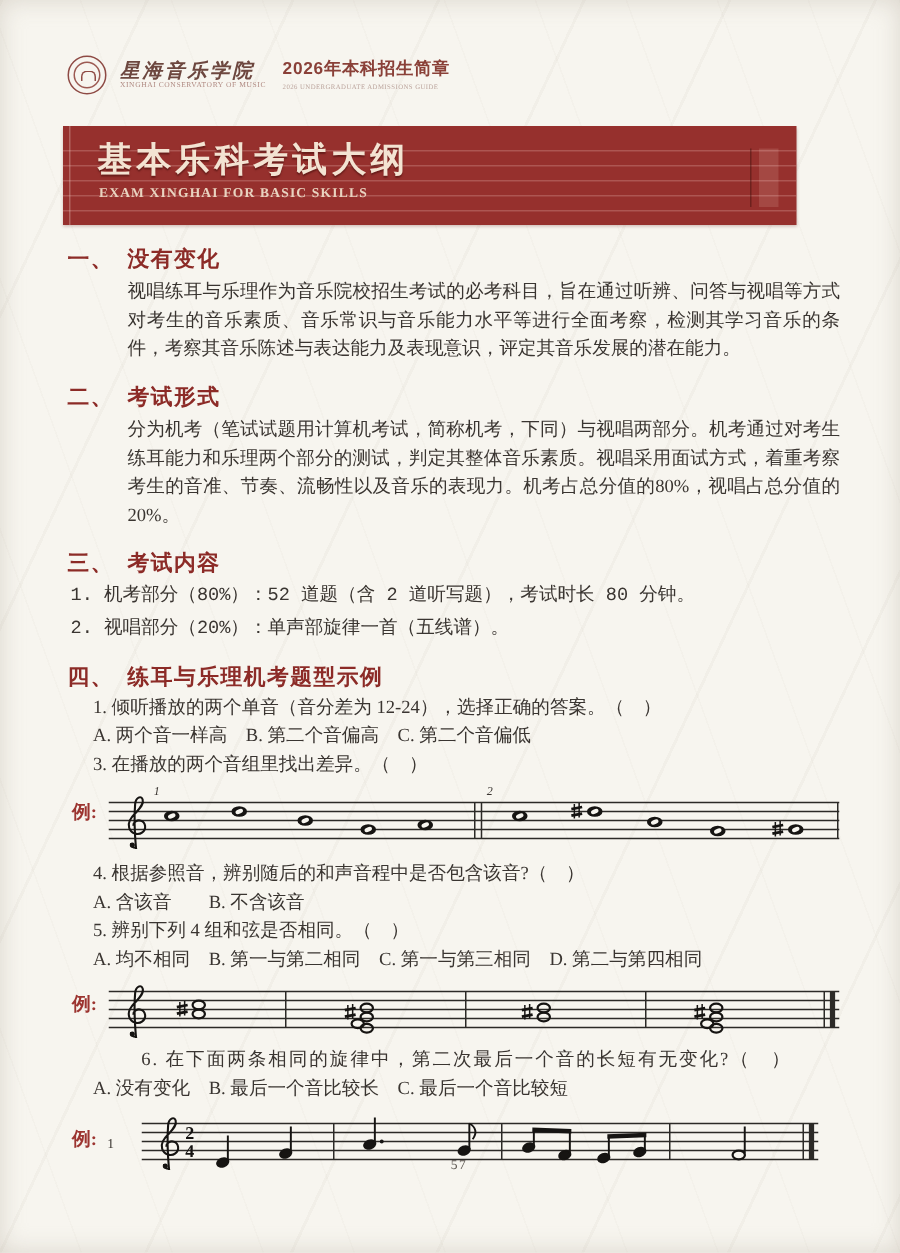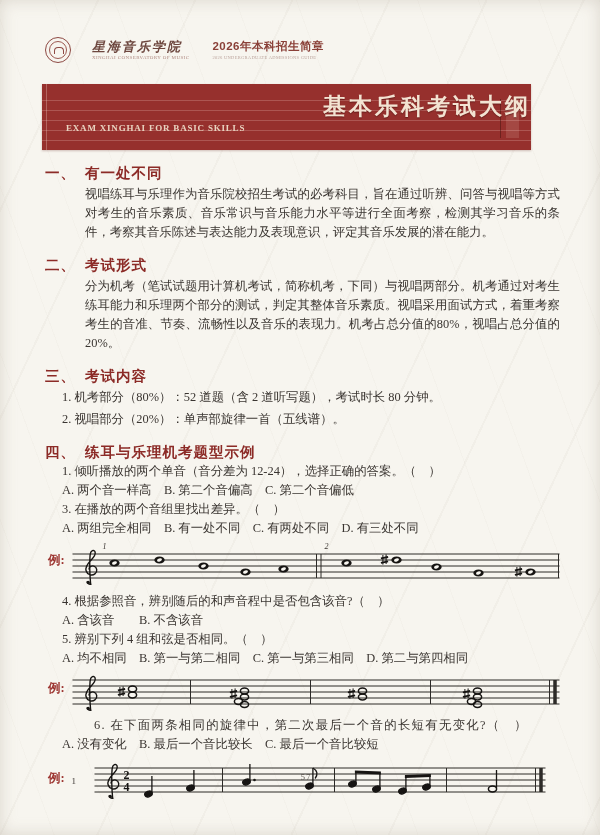--- a/index.html
+++ b/index.html
@@ -8,45 +8,45 @@
   .page {
     position:relative; width:600px; height:835px; overflow:hidden;
     background:#f7f5ef;
     background-image:
       repeating-linear-gradient(115deg, rgba(208,202,190,.14) 0 2px, transparent 2px 88px),
       repeating-linear-gradient(250deg, rgba(214,208,196,.10) 0 1px, transparent 1px 57px);
     box-shadow: inset 0 0 16px rgba(185,175,162,.45);
     color:#35312d;
   }
   
-  .hdr { display:flex; align-items:center; gap:21px; padding:37px 0 0 45px; }
+  .hdr { display:flex; align-items:center; gap:9px; padding:37px 0 0 45px; }
   .seal { width:26px; height:26px; border-radius:50%; border:1.6px solid #8e4a44; position:relative; flex:0 0 auto; background:#f7f5ef; }
   .seal::before { content:""; position:absolute; inset:3px; border-radius:50%; border:1px solid #9c5a52; }
   .seal::after { content:""; position:absolute; left:8px; top:9px; width:8px; height:6px; border:1.2px solid #8e4a44; border-bottom:none; border-radius:4px 4px 0 0; }
   .logoText .cal { font-style:italic; font-weight:bold; font-size:13px; color:#6d473f; letter-spacing:2px; line-height:13px; }
   .logoText .eng { font-size:5px; letter-spacing:.4px; color:#b08a82; margin-top:2px; }
   .brochure { margin-left:2px; }
   .brochure .t { font-family:"Liberation Sans","DejaVu Sans",sans-serif; font-weight:bold; font-size:11.5px; color:#8a4038; letter-spacing:.5px; line-height:12px; }
   .brochure .s { font-size:4.5px; letter-spacing:.3px; color:#bba49c; margin-top:2.5px; }
   
   .banner { position:relative; margin:21px 28px 0 42px; width:489px; height:66px; background:#96302d;
     box-shadow:0 1px 2px rgba(120,60,55,.3); overflow:hidden; }
   .banner .sline { position:absolute; left:0; right:0; height:1px; background:rgba(255,225,215,.22); }
   .banner .ledge { position:absolute; left:4px; top:0; bottom:0; width:1px; background:rgba(255,240,230,.28); }
   .banner .rbar { position:absolute; right:12px; top:15px; bottom:12px; width:13px; background:rgba(255,220,205,.14); }
   .banner .rline { position:absolute; right:30px; top:15px; bottom:12px; width:1px; background:rgba(60,15,12,.45); }
-  .banner h1 { position:relative; font-size:23px; font-weight:bold; color:#f3e3d2; letter-spacing:3px; padding:10px 0 0 23px; line-height:26px; text-shadow:0 1px 1px rgba(60,10,8,.5);text-align:right; }
+  .banner h1 { position:relative; font-size:23px; font-weight:bold; color:#f3e3d2; letter-spacing:3px; padding:10px 0 0 23px; line-height:26px; text-shadow:0 1px 1px rgba(60,10,8,.5); }
   .banner .bsub { position:relative; font-size:9px; font-weight:bold; color:#e9d3c0; letter-spacing:.8px; padding:3px 0 0 24px; }
   
   main { padding:0 40px 0 45px; }
   .sec { margin-top:13px; }
   .shead { display:flex; font-weight:bold; font-size:14.5px; color:#8c2b27; letter-spacing:1px; line-height:20px; }
   .shead .mk { width:40px; flex:0 0 auto; }
   .body-p { margin:2px 0 0 40px; font-size:12.4px; line-height:19px; text-align:justify; color:#3a3531; }
-  .nlist { margin:2px 0 0 17px; font-size:12.4px; line-height:19.5px; color:#3a3531; }
+  .nlist { margin:2px 0 0 2px; font-size:12.4px; line-height:19.5px; color:#3a3531;font-family:Liberation Mono, monospace; }
   .q { margin-left:17px; font-size:12.4px; line-height:19px; color:#3a3531; }
   .opt { margin-left:17px; }
   .spread { letter-spacing:1.3px;text-align:center; }
   
   .ex { display:flex; align-items:flex-start; margin:4px 0 2px 3px; }
   .exlab { font-weight:bold; font-size:12.5px; color:#9c3430; flex:0 0 auto; width:24px; margin-top:10px; }
   .exlab.mid { margin-top:8px; }
   .exnum { font-size:9px; color:#3a3531; width:12px; flex:0 0 auto; margin-top:16px; text-align:right; padding-right:4px; }
   .exsvg { flex:1 1 auto; }
   svg { display:block; }
@@ -81,21 +81,21 @@
     <span class="rbar"></span>
     <h1>基本乐科考试大纲</h1>
     <div class="bsub">EXAM XINGHAI FOR BASIC SKILLS</div>
   </div>
 
   <main>
 
     <section class="sec">
       <div class="shead">
         <span class="mk">一、</span>
-        <span>有一处不同</span>
+        <span>没有变化</span>
       </div>
       <p class="body-p">视唱练耳与乐理作为音乐院校招生考试的必考科目，旨在通过听辨、问答与视唱等方式对考生的音乐素质、音乐常识与音乐能力水平等进行全面考察，检测其学习音乐的条件，考察其音乐陈述与表达能力及表现意识，评定其音乐发展的潜在能力。</p>
     </section>
 
     <section class="sec">
       <div class="shead">
         <span class="mk">二、</span>
         <span>考试形式</span>
       </div>
       <p class="body-p">分为机考（笔试试题用计算机考试，简称机考，下同）与视唱两部分。机考通过对考生练耳能力和乐理两个部分的测试，判定其整体音乐素质。视唱采用面试方式，着重考察考生的音准、节奏、流畅性以及音乐的表现力。机考占总分值的80%，视唱占总分值的20%。</p>
@@ -112,21 +112,20 @@
 
     <section class="sec">
       <div class="shead">
         <span class="mk">四、</span>
         <span>练耳与乐理机考题型示例</span>
       </div>
 
       <div class="q">1. 倾听播放的两个单音（音分差为 12-24），选择正确的答案。（　）</div>
       <div class="q opt">A. 两个音一样高　B. 第二个音偏高　C. 第二个音偏低</div>
       <div class="q">3. 在播放的两个音组里找出差异。（　）</div>
-      <div class="q opt">A. 两组完全相同　B. 有一处不同　C. 有两处不同　D. 有三处不同</div>
 
       <div class="ex">
         <span class="exlab">例:</span>
         <svg class="exsvg" width="487" height="48" viewBox="0 0 487 48">
           <defs>
             <g id="gclef">
               <path d="M14.2 31 C13.4 22 12.8 10 13.6 1 C14 -3.4 17.6 -5 18.6 -2 C19.6 1.2 16.4 4.2 13.8 7 C10.4 10.6 8.6 13.2 9.6 16.8 C10.7 20.6 15.4 22.2 18.4 19.9 C21.3 17.7 20.7 13.1 17.4 12.1 C14.9 11.4 12.4 13 12.4 15.5" fill="none" stroke="#161412" stroke-width="1.4"></path>
               <path d="M14.8 30 C12.6 30.8 10.4 29.2 10.8 27.1" fill="none" stroke="#161412" stroke-width="1.3"></path>
               <circle cx="11.7" cy="28.4" r="1.7" fill="#161412"></circle>
             </g>

